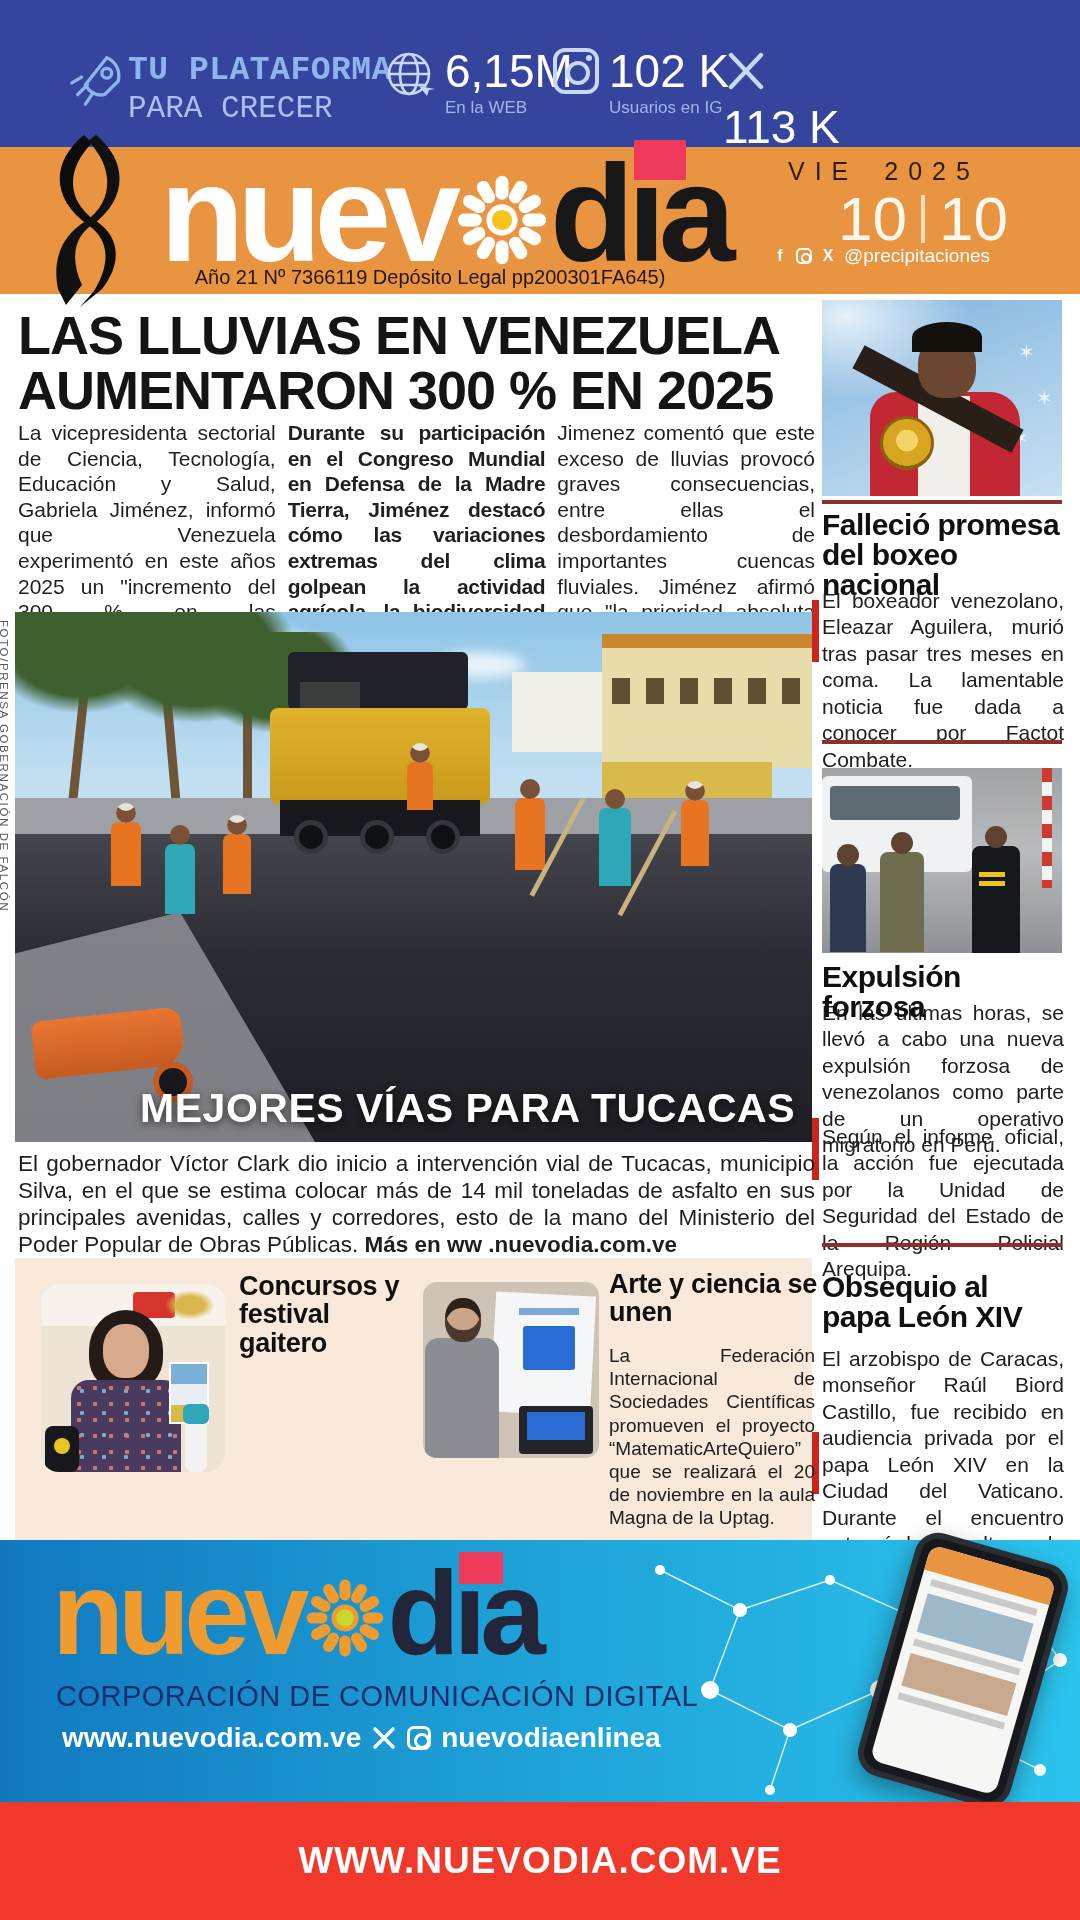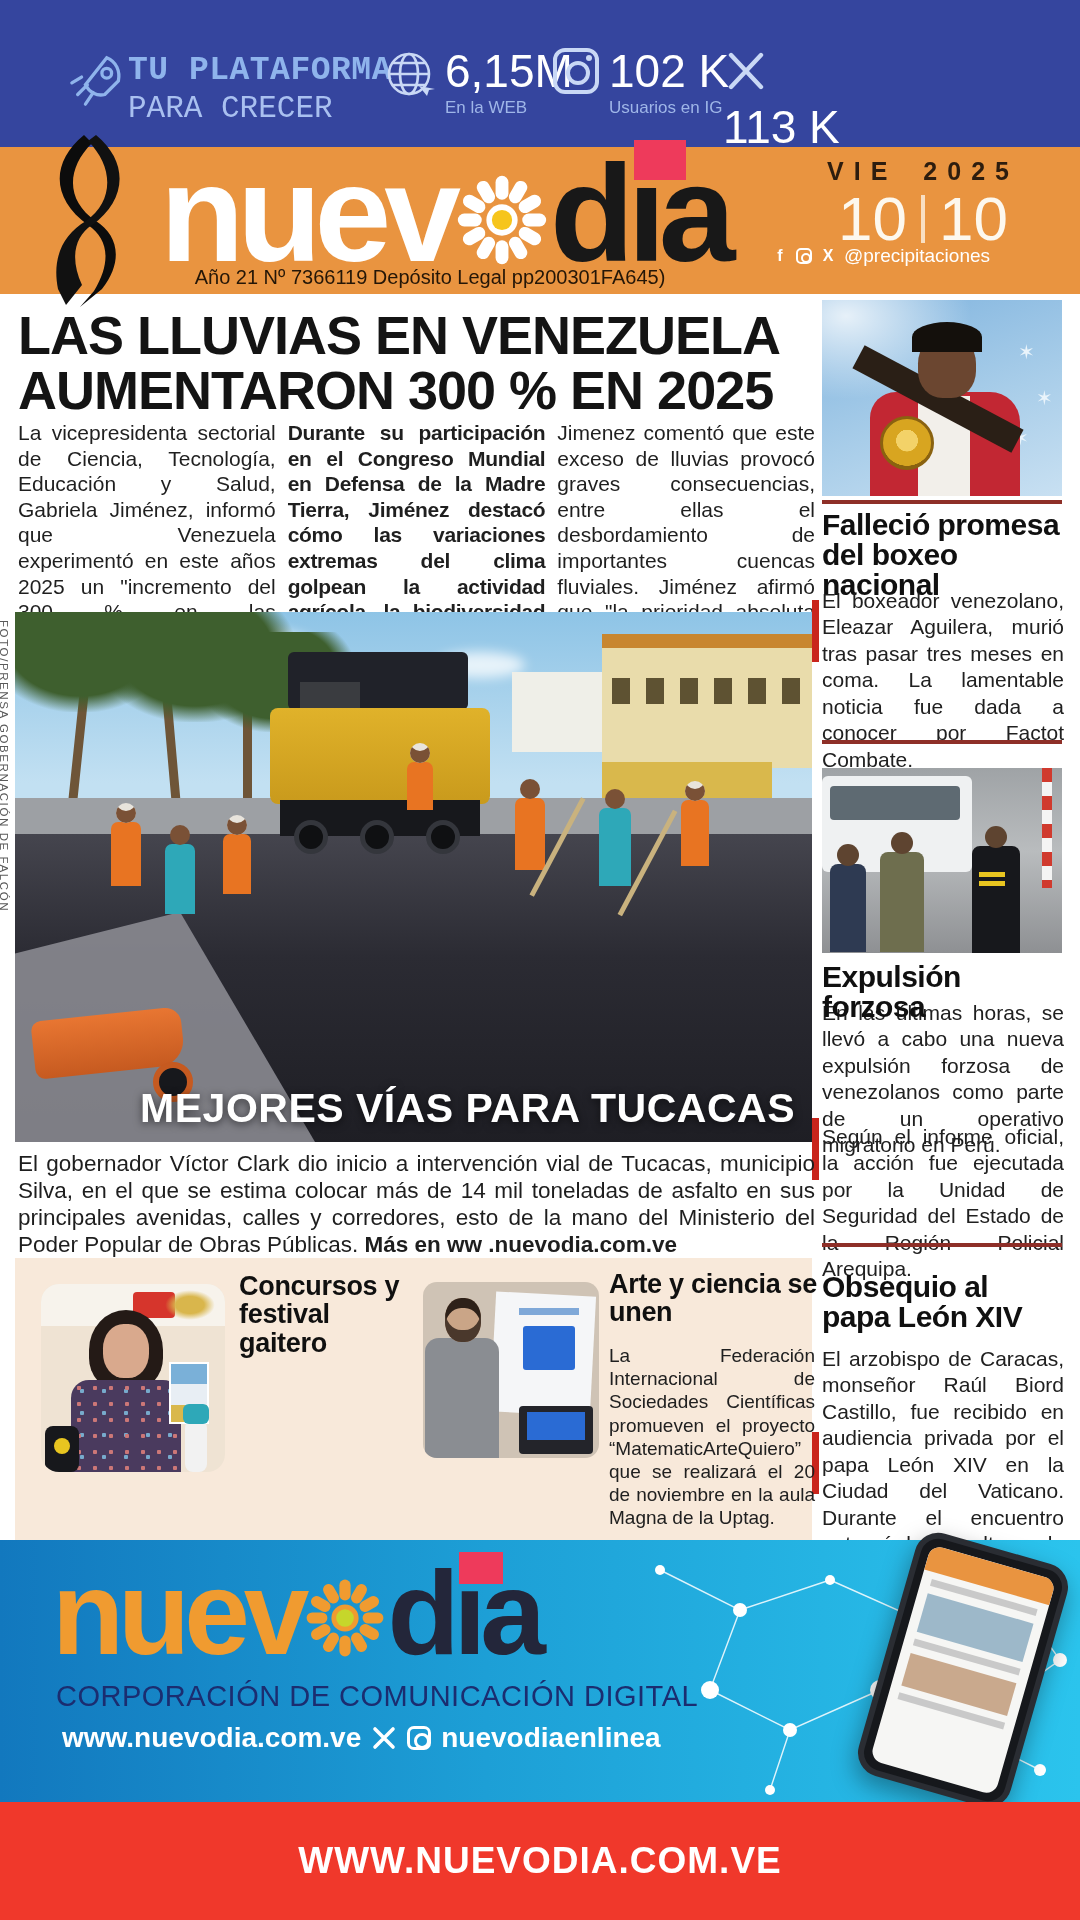--- a/index.html
+++ b/index.html
@@ -26,21 +26,21 @@
 
   
   .masthead { left:0; top:147px; width:1080px; height:147px; background:#E99440; }
   .logo-row { position:absolute; left:160px; top:2px; display:flex; align-items:center; height:128px; }
   .logo-word { font-size:138px; font-weight:800; letter-spacing:-7px; line-height:1; font-family:"Liberation Sans", sans-serif; }
   .logo-nuev { color:#ffffff; }
   .logo-dia  { color:#181818; position:relative; }
   .logo-dia .accent { position:absolute; left:84px; top:-4px; width:52px; height:40px; background:#EE3A5B; }
   .sun { margin:0 2px; margin-top:14px; }
   .mast-date { left:788px; top:10px; width:270px; text-align:center; }
-  .mast-date .dl { font-size:25px; letter-spacing:10px; color:#2E1D0E; font-weight:700; display:flex; justify-content:center; gap:26px; }
+  .mast-date .dl { font-size:25px; letter-spacing:10px; color:#2E1D0E; font-weight:400; display:flex; justify-content:flex-start; gap:26px; }
   .mast-date .big { display:flex; justify-content:center; align-items:center; gap:14px; color:#FDF8EE; font-weight:500; font-size:62px; line-height:1.05; }
   .mast-date .sep { width:4px; height:48px; background:rgba(253,248,238,.75); }
   .mast-social { left:770px; top:98px; width:300px; color:#fff; font-size:19px; display:flex; align-items:center; gap:6px; }
   .mini-ic { display:inline-flex; align-items:center; justify-content:center; width:20px; height:20px; font-weight:bold; font-size:16px; color:#fff; }
   .mini-ig { width:16px; height:16px; border:2px solid #fff; border-radius:5px; position:relative; }
   .mini-ig::before { content:""; position:absolute; left:3px; top:3px; width:6px; height:6px; border:2px solid #fff; border-radius:50%; }
   .issue { left:0; top:119px; width:860px; text-align:center; font-size:20px; color:#241607; }
   .ribbon { left:22px; top:-18px; }
 
   

